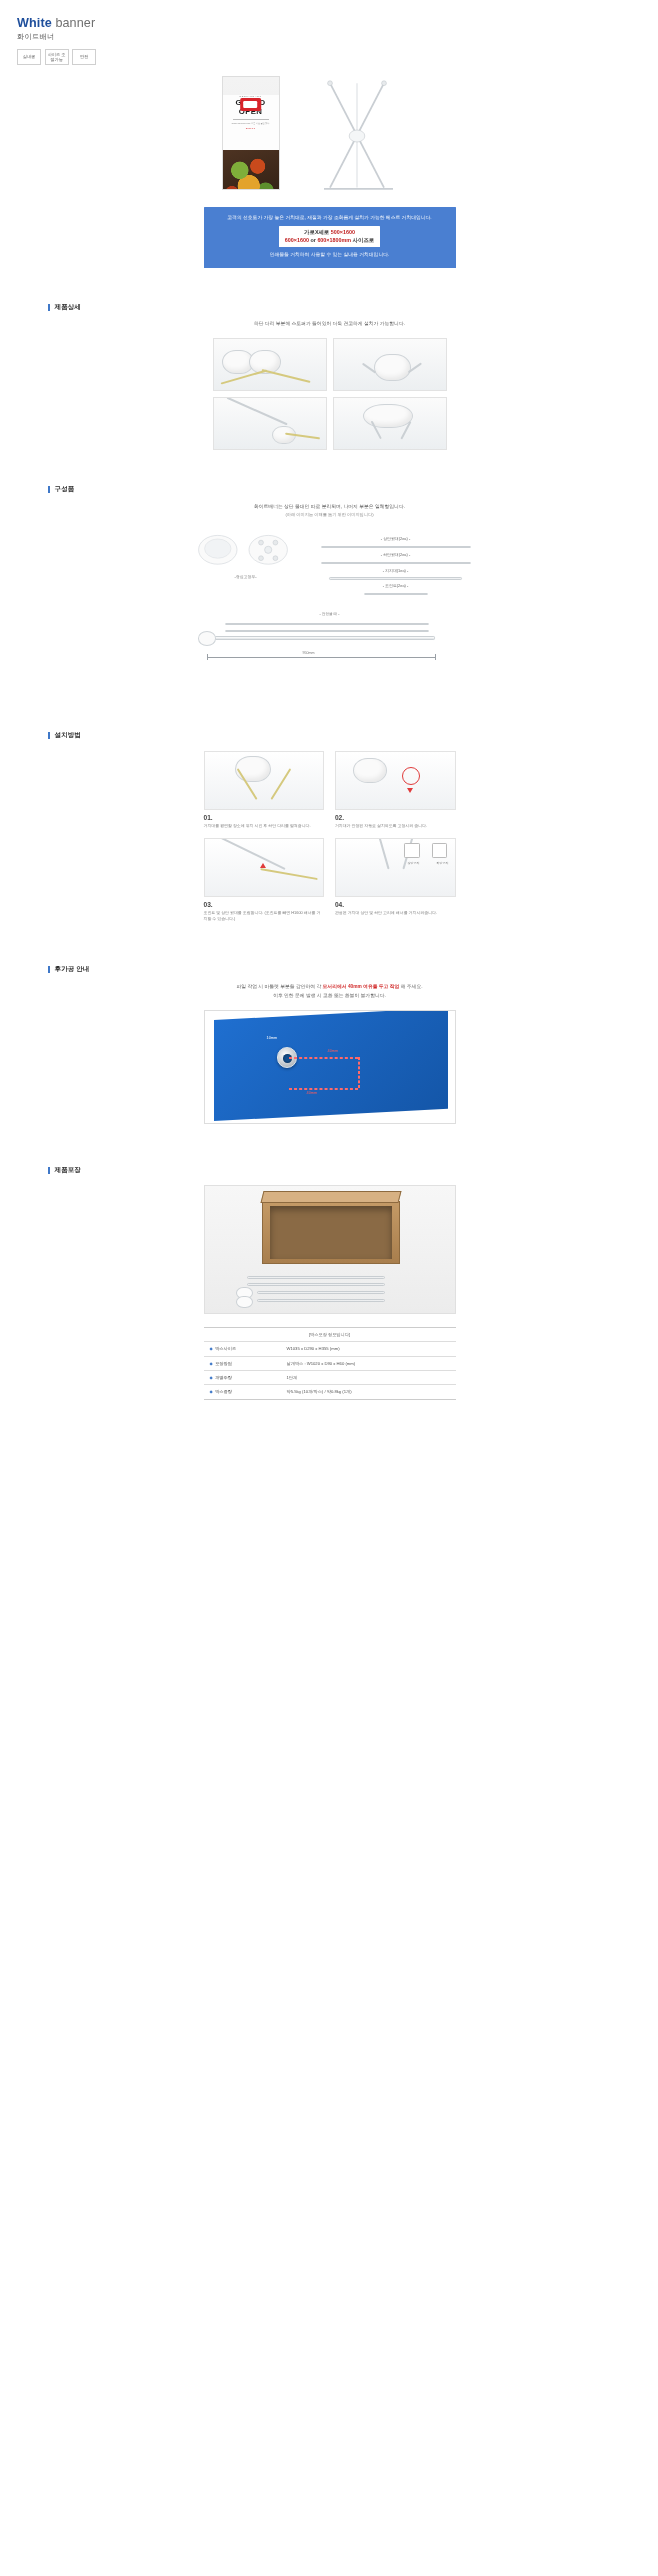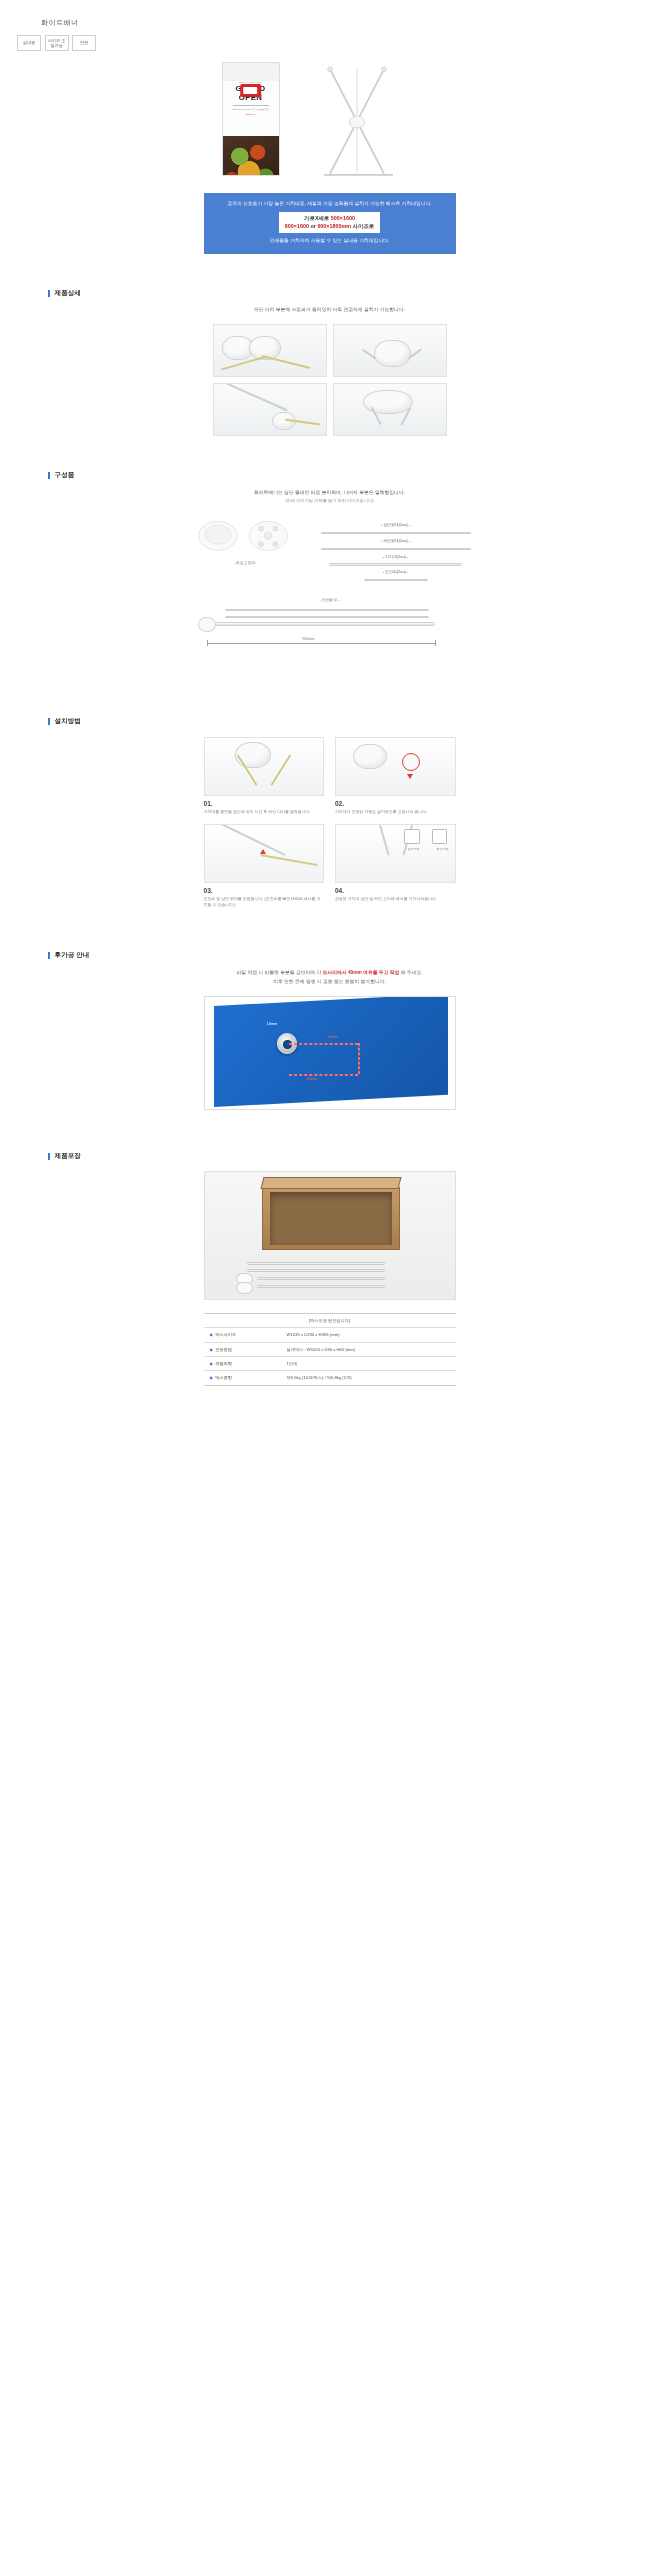--- a/index.html
+++ b/index.html
@@ -10,21 +10,21 @@
     font-family: "Liberation Sans", sans-serif;
     color: #333;
   }
   .page { width: 659px; position: relative; }
 
   
   .header { padding: 15.6px 0 0 17px; }
   .title-en { font-size: 12.6px; letter-spacing: 0.1px; }
   .title-en .b { color: #1f4f9c; font-weight: bold; }
   .title-en .g { color: #6f6f6f; font-weight: normal; }
-  .title-ko { font-size: 7.2px; color: #555; margin-top: 2.4px; letter-spacing: 0.3px; margin-left: 24px; }
+  .title-ko { font-size: 7.2px; color: #555; margin-top: 2.4px; letter-spacing: 0.3px; }
 
   .tags { display: flex; gap: 3.6px; margin-top: 7.2px; }
   .tag {
     width: 24px; height: 15.6px; border: 0.6px solid #cfcfcf; background: #fff;
     font-size: 4.2px; color: #555; display: flex; align-items: center;
     justify-content: center; text-align: center; line-height: 1.3;
   }
 
   
   .hero { margin-top: 10.8px; position: relative; height: 123px; }
@@ -192,20 +192,23 @@
   tr:last-child td { border-bottom: 0.6px solid #ccc; }
   td.k { width: 77px; color: #444; }
   td.k .dot { color: #3f78c8; margin-right: 2.4px; }
 </style>
 </head>
 <body>
 
 <div class="page">
 
   <div class="header">
+    <div class="title-en">
+      <span class="b">White</span><span class="g"> banner</span>
+    </div>
     <div class="title-ko">화이트배너</div>
     <div class="tags">
       <div class="tag">실내용</div>
       <div class="tag">사이즈
 조절가능</div>
       <div class="tag">안전</div>
     </div>
   </div>
 
   <div class="hero">

